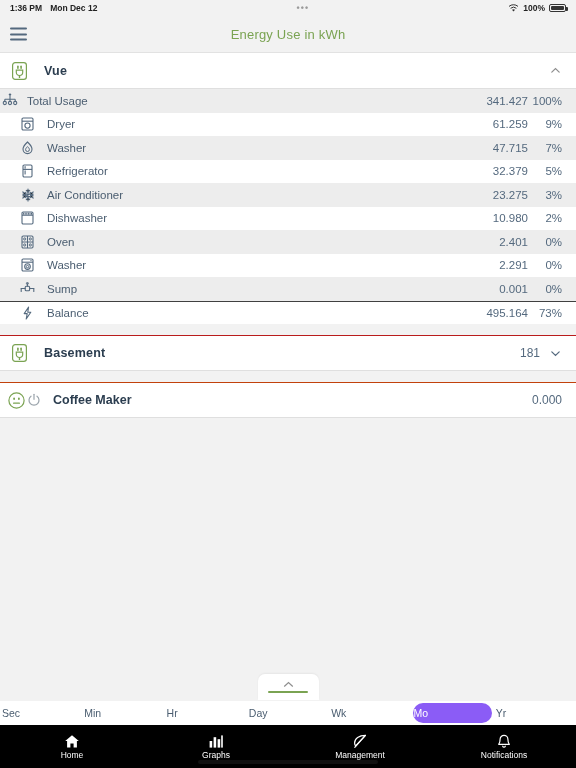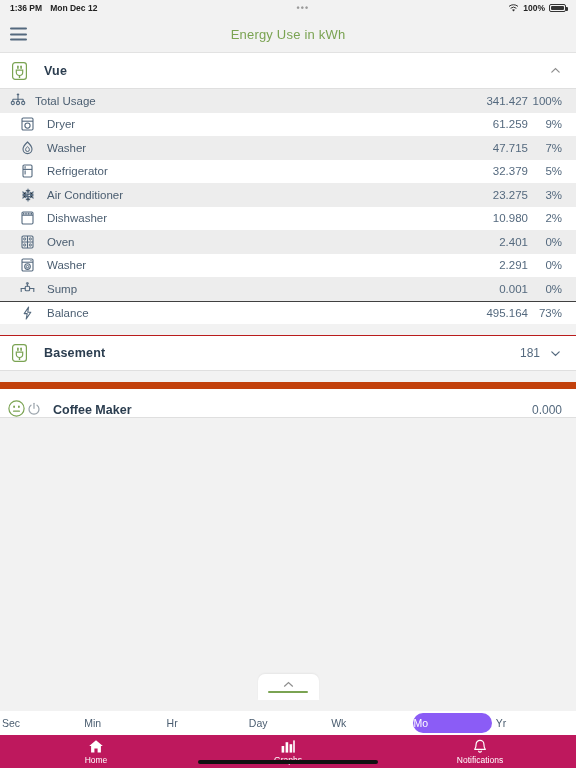--- a/index.html
+++ b/index.html
@@ -92,26 +92,26 @@
     background: #ffffff;
   }
   .row.alt { background: #ededed; }
   .row.sep-top { border-top: 1px solid #404040; }
   .row-icon { width: 19px; flex: none; display: flex; align-items: center; justify-content: center; color: #54697e; }
   .row-label { margin-left: 10px; white-space: nowrap; }
   .row-spacer { flex: 1; }
   .row-value { text-align: right; min-width: 56px; font-size: 11.5px; color: #54697e; }
   .row-pct { text-align: right; width: 34px; font-size: 11.5px; color: #54697e; }
   .row.total .row-label { margin-left: 8px; }
-  .row.total { padding-left: 8px; }
+  .row.total { padding-left: 0; }
 
   .coffee-row {
     height: 36px; background: #ffffff;
-    display: flex; align-items: flex-end; padding: 0 14px 0 8px;
-    border-top: 7px solid #c2410c; border-bottom: 1px solid #dfdfdf;
+    display: flex; align-items: center; padding: 0 14px 0 8px;
+    border-top: 1px solid #c2410c; border-bottom: 1px solid #dfdfdf;
   }
   .coffee-icons { display: flex; align-items: center; gap: 2px; }
   .coffee-name { margin-left: 12px; font-size: 12.5px; font-weight: bold; color: #2b3d4f; }
   .coffee-value { font-size: 12px; color: #54697e; }
 
   .filler { background: #f2f2f2; flex: 1; }
 
   
   .pull-wrap {
     position: absolute; left: 0; right: 0; bottom: 68px;
@@ -135,21 +135,21 @@
   }
   .period {
     flex: 1; text-align: left; font-size: 10.5px; color: #4a5d70;
     height: 20px; line-height: 20px; cursor: pointer;
     margin: 0 2px; border-radius: 10px;
   }
   .period.active { background: #8b5cf6; color: #ffffff; }
 
   
   .tabbar {
-    height: 33px; background: #be185d;
+    height: 43px; background: #000000;
     display: flex; flex: none; position: relative;
   }
   .tab {
     flex: 1; display: flex; flex-direction: column; align-items: center; justify-content: center;
     gap: 1px; cursor: pointer; color: #ffffff;
   }
   .tab-label { font-size: 8.5px; color: #ffffff; }
   .home-indicator {
     position: absolute; bottom: 4px; left: 50%; transform: translateX(-50%);
     width: 180px; height: 4px; background: #111; border-radius: 3px;
@@ -444,20 +444,29 @@
           <rect x="5.6" y="3.2" width="2.6" height="10.4" fill="#ffffff"></rect>
           <rect x="9.6" y="5.2" width="2.6" height="8.4" fill="#ffffff"></rect>
           <rect x="13.2" y="1.4" width="1.6" height="12.2" fill="#ffffff"></rect>
         </svg>
       </span>
       <span class="tab-label">Graphs</span>
     </div>
     <div class="tab">
       <span>
         <svg width="16" height="15" viewBox="0 0 16 15">
+          <path d="M13.4 1.4C7 1.4 2.6 4.2 2.6 9a4.4 4.4 0 0 0 1 2.8l9.8-10.4z" fill="none" stroke="#ffffff" stroke-width="1.2" stroke-linejoin="round"></path>
+          <path d="M13.4 1.4L2.8 13.4" stroke="#ffffff" stroke-width="1.2" stroke-linecap="round"></path>
+        </svg>
+      </span>
+      <span class="tab-label">Management</span>
+    </div>
+    <div class="tab">
+      <span>
+        <svg width="16" height="15" viewBox="0 0 16 15">
           <path d="M8 1.4a3.9 3.9 0 0 0-3.9 3.9c0 3.4-1.4 5.1-1.4 5.1h10.6s-1.4-1.7-1.4-5.1A3.9 3.9 0 0 0 8 1.4z" fill="none" stroke="#ffffff" stroke-width="1.2" stroke-linejoin="round"></path>
           <path d="M6.7 12.2a1.4 1.4 0 0 0 2.6 0" fill="none" stroke="#ffffff" stroke-width="1.2" stroke-linecap="round"></path>
         </svg>
       </span>
       <span class="tab-label">Notifications</span>
     </div>
     <div class="home-indicator"></div>
   </div>
 
 </div>

